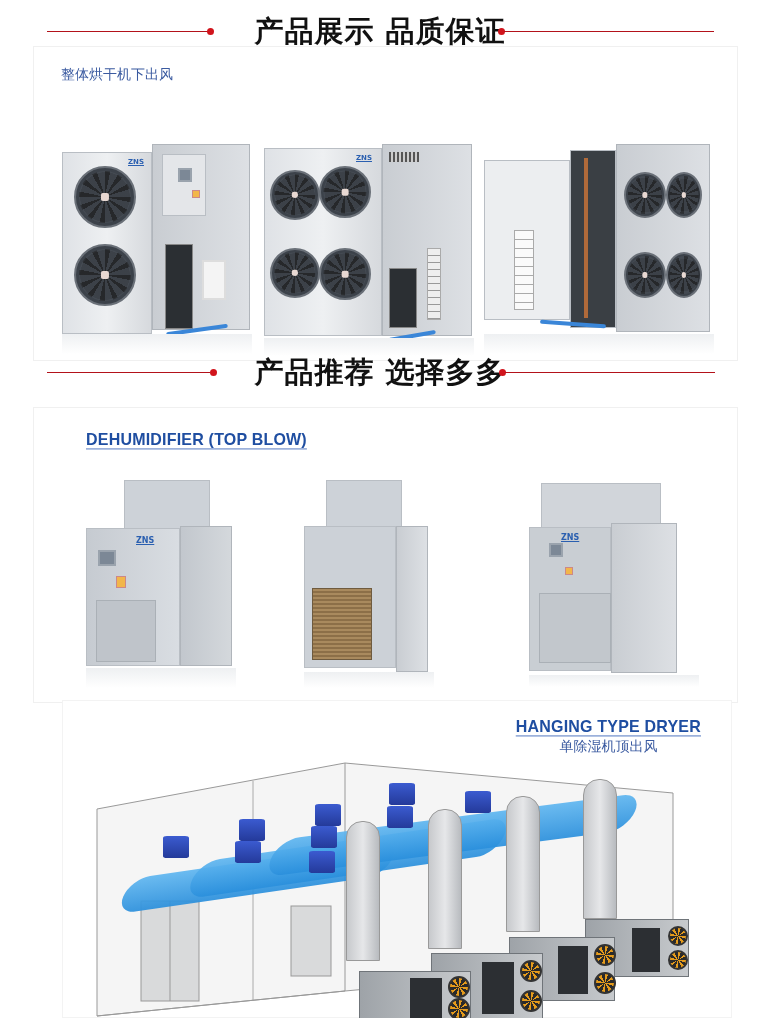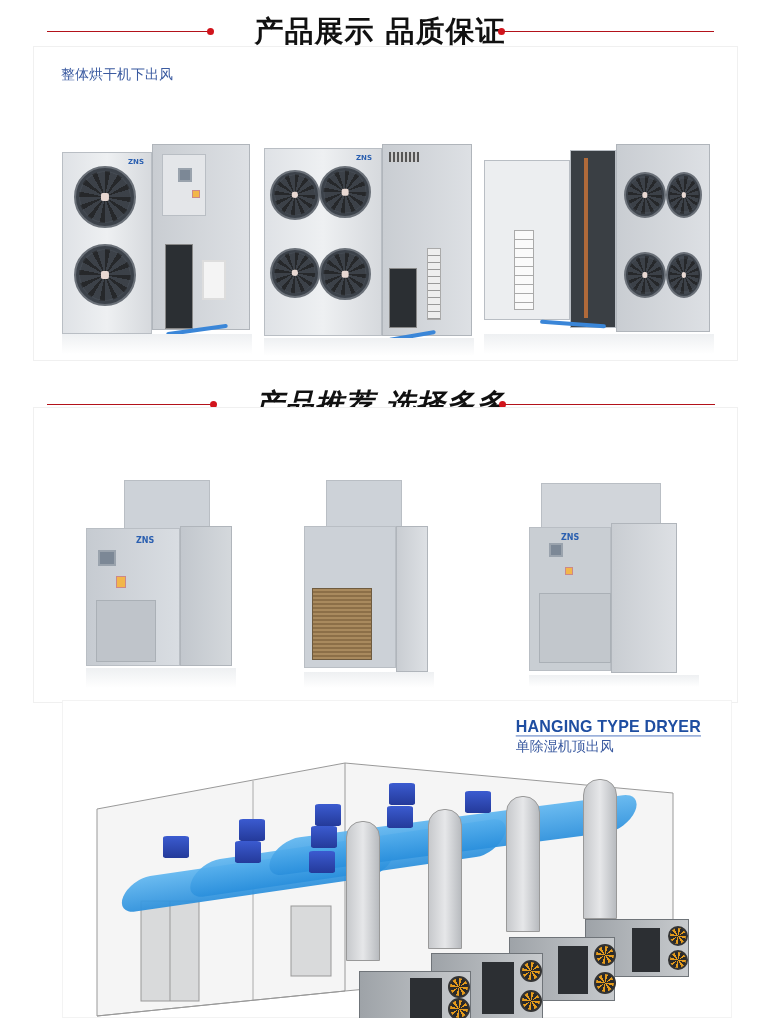--- a/index.html
+++ b/index.html
@@ -16,21 +16,21 @@
   .side{position:absolute;background:linear-gradient(90deg,#c9cdd2,#dde0e4);border:1px solid #b0b5bb;}
   .fan{position:absolute;border-radius:50%;background:radial-gradient(circle,#fff 0 8%,#2b2f35 9% 60%,#3c424a 61% 100%);border:2px solid #6a7078;}
   .fan::after{content:"";position:absolute;left:50%;top:50%;width:90%;height:90%;transform:translate(-50%,-50%);border-radius:50%;background:repeating-conic-gradient(#222 0 12deg,#4a5058 12deg 30deg);opacity:.55;}
   .fan .hub{position:absolute;left:50%;top:50%;width:14%;height:14%;transform:translate(-50%,-50%);background:#e8d8d2;z-index:2;border-radius:2px;}
   .ofan{position:absolute;border-radius:50%;background:repeating-conic-gradient(#e59b1c 0 20deg,#2a2a2a 20deg 45deg);border:2px solid #333;}
   .blue-rail{position:absolute;height:4px;background:#3a86d8;border-radius:2px;}
   .reflect{position:absolute;background:linear-gradient(#eef0f2,#fff);}
   .panel-door{position:absolute;background:#2b2f33;border:1px solid #888;}
   .screen{position:absolute;background:#7c8896;border:2px solid #9aa3ad;}
   .label-yel{position:absolute;background:#f2b64a;border:1px solid #c88;}
-  .logo{position:absolute;font-size:7px;font-weight:bold;color:#2a5fb0;}
+  .logo{position:absolute;font-size:7px;font-weight:bold;color:#2a5fb0;text-decoration:underline;}
   .duct{position:absolute;background:linear-gradient(90deg,#c7c9cc,#e6e7e9 50%,#b8bbbf);border:1px solid #999;}
   .bfan{position:absolute;background:linear-gradient(#3b5bd0,#243a9a);border-radius:4px/2px;}
   .plate{position:absolute;background:linear-gradient(#5fb6f0,#2a8fdc);border-radius:40px;opacity:.92;}
   .unit{position:absolute;background:linear-gradient(90deg,#9ea3a8,#c7cacd);border:1px solid #6f7479;}
 </style>
 </head>
 <body>
 
 <div class="banner" style="top:11px;">
   <div class="line" style="left:47px;width:163px;"></div>
@@ -103,30 +103,31 @@
       </div>
     <div class="fan" style="left:182px;top:110px;width:36px;height:46px;">
         <div class="hub"></div>
       </div>
     <div style="position:absolute;left:30px;top:88px;width:20px;height:80px;background:repeating-linear-gradient(#fafafa 0 8px,#aaa 8px 9px);border:1px solid #aaa;"></div>
     <div class="blue-rail" style="left:56px;top:180px;width:66px;transform:rotate(4deg);"></div>
     <div class="reflect" style="left:0;top:192px;width:230px;height:20px;"></div>
   </div>
 </div>
 
-<div class="banner" style="top:384px;font-style:italic;">
+<div class="banner" style="top:352px;">
   <div class="line" style="left:47px;width:163px;"></div>
   <div class="dot" style="left:210px;"></div>
   <div class="title">产品推荐 选择多多</div>
   <div class="dot" style="left:499px;"></div>
   <div class="line" style="left:505px;width:210px;"></div>
 </div>
 
 <div class="panel" style="left:33px;top:407px;width:705px;height:296px;">
   <div style="position:absolute;left:52px;top:22px;">
+    <div class="en">DEHUMIDIFIER (TOP BLOW)</div>
   </div>
 
   <div class="machine" style="left:52px;top:72px;width:150px;height:210px;">
     <div class="box" style="left:38px;top:0;width:86px;height:50px;background:#cdd2d8;"></div>
     <div class="box" style="left:0;top:48px;width:94px;height:138px;background:linear-gradient(90deg,#c6cbd1,#d9dde2);"></div>
     <div class="side" style="left:94px;top:46px;width:52px;height:140px;background:linear-gradient(90deg,#c2c7cd,#d4d8dc);"></div>
     <div class="logo" style="left:50px;top:56px;font-size:8px;">ZNS</div>
     <div class="screen" style="left:12px;top:70px;width:18px;height:16px;"></div>
     <div class="label-yel" style="left:30px;top:96px;width:10px;height:12px;"></div>
     <div style="position:absolute;left:10px;top:120px;width:60px;height:62px;background:#bfc4ca;border:1px solid #aab0b6;"></div>
@@ -147,21 +148,21 @@
     <div class="side" style="left:82px;top:40px;width:66px;height:150px;"></div>
     <div class="logo" style="left:32px;top:50px;font-size:8px;">ZNS</div>
     <div class="screen" style="left:20px;top:60px;width:14px;height:14px;"></div>
     <div class="label-yel" style="left:36px;top:84px;width:8px;height:8px;"></div>
     <div style="position:absolute;left:10px;top:110px;width:72px;height:70px;background:#c2c7cc;border:1px solid #aab0b6;"></div>
     <div class="reflect" style="left:0;top:192px;width:170px;height:12px;"></div>
   </div>
 </div>
 
 <div class="panel" style="left:62px;top:700px;width:670px;height:318px;border-color:#f3f3f3;">
-  <div style="position:absolute;right:30px;top:16px;text-align:left;">
+  <div style="position:absolute;right:30px;top:16px;text-align:center;">
     <div class="en">HANGING TYPE DRYER</div>
     <div class="cn">单除湿机顶出风</div>
   </div>
 
   <div style="position:absolute;left:0;top:0;width:670px;height:318px;">
 
     <svg width="670" height="318" style="position:absolute;left:0;top:0;">
       <polygon points="34,108 282,62 610,92 610,260 282,290 34,315" fill="#eceded" fill-opacity="0.55" stroke="#999" stroke-width="1"></polygon>
       <line x1="190" y1="80" x2="190" y2="300" stroke="#aaa"></line>
       <line x1="282" y1="62" x2="282" y2="290" stroke="#999"></line>

